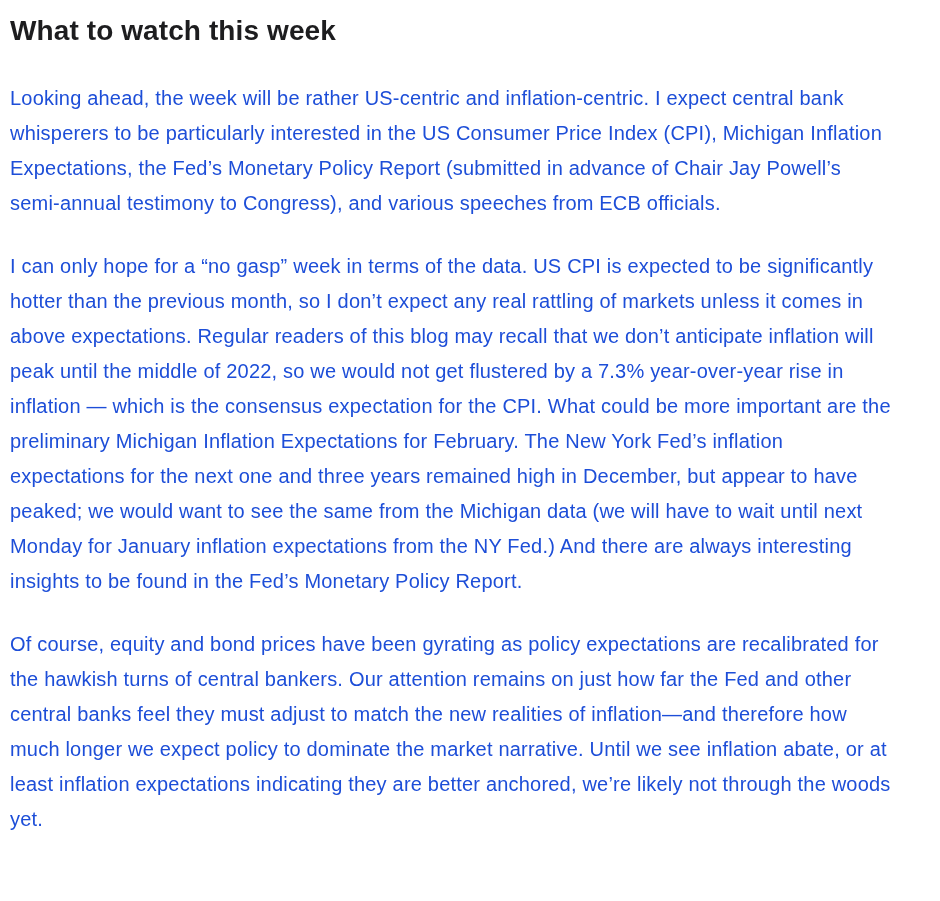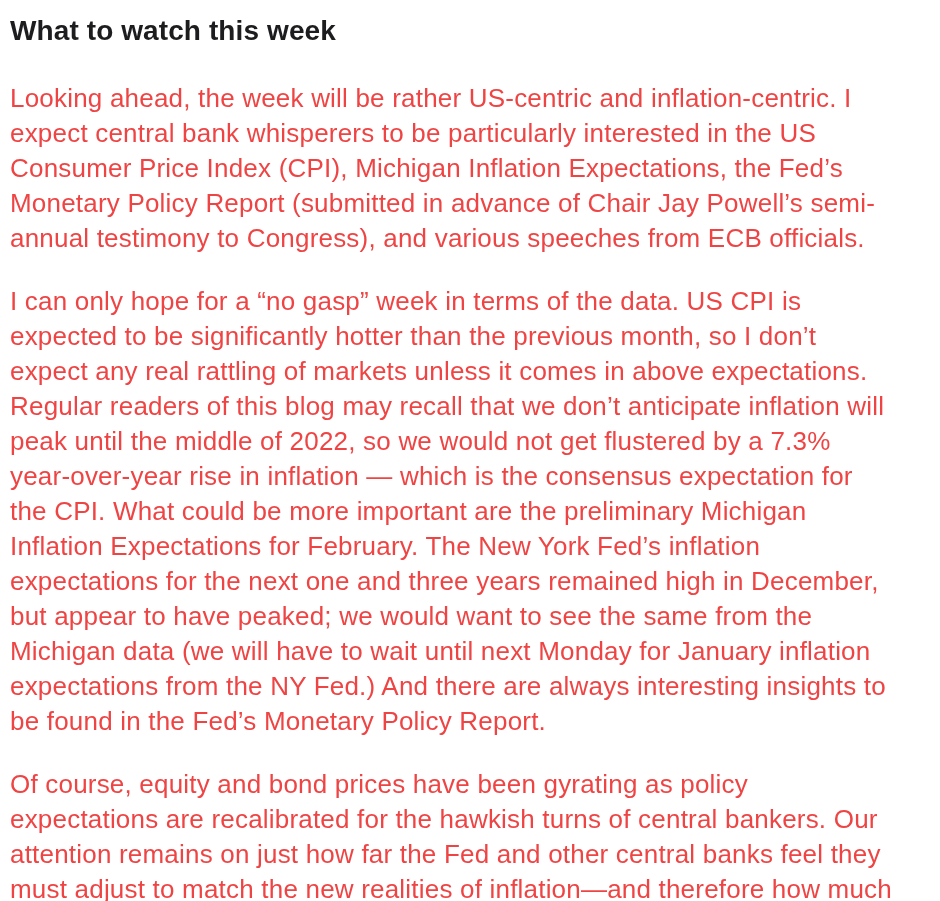--- a/index.html
+++ b/index.html
@@ -22,25 +22,25 @@
   .article h1 {
     margin: 0;
     font-size: 28px;
     line-height: 34px;
     font-weight: 700;
     letter-spacing: 0.1px;
     color: #1d1d1f;
   }
   .article p {
     margin: 28px 0 0 0;
-    font-size: 26px;
+    font-size: 20px;
     line-height: 35px;
     font-weight: 400;
     letter-spacing: 0.2px;
-    color: #ef4444;
+    color: #1d4ed8;
   }
   .article p:first-of-type {
     margin-top: 33px;
   }
 </style>
 </head>
 <body>
 
 <div class="article">
   <h1>What to watch this week</h1>

